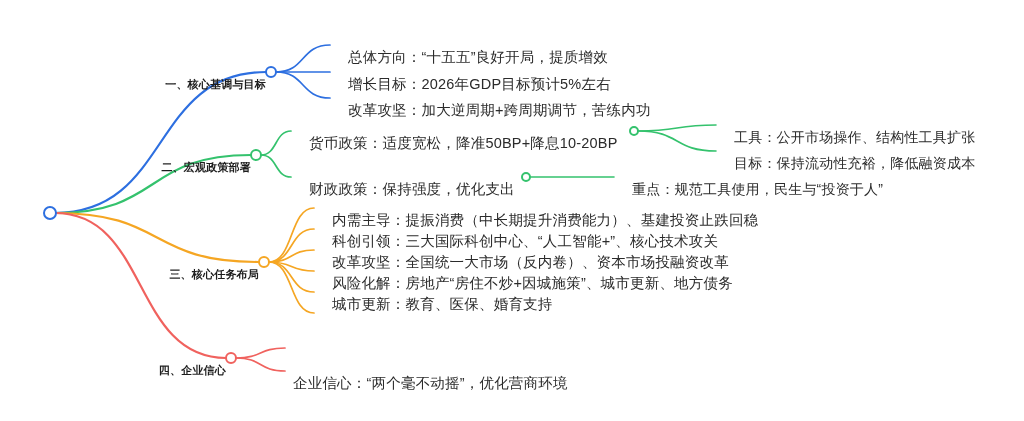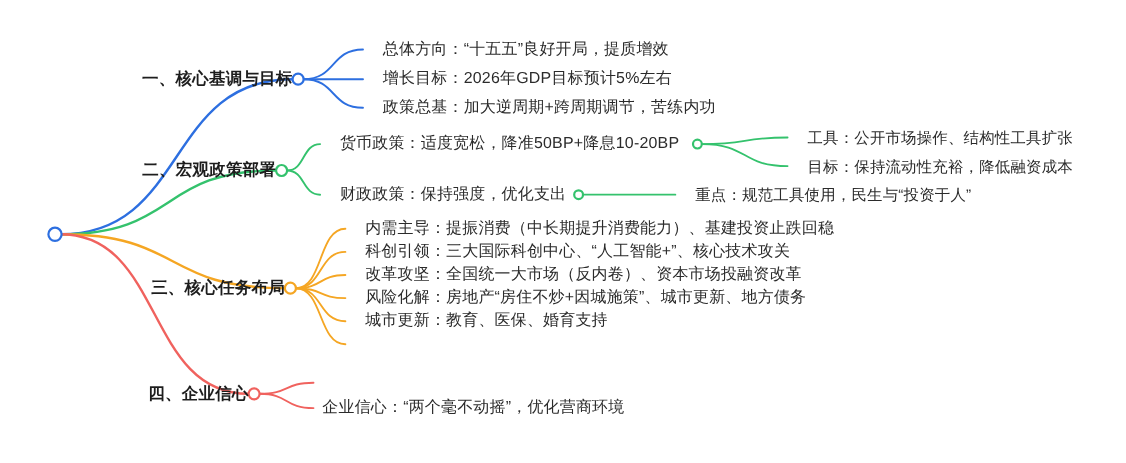--- a/index.html
+++ b/index.html
@@ -27,24 +27,25 @@
     pointer-events: none;
   }
   .node-label {
     position: absolute;
     white-space: nowrap;
     font-size: 14.5px;
     line-height: 1;
     color: #2b2b2b;
     letter-spacing: 0.2px;
     transform: translateY(-50%);
+    margin-top: 12px;
   }
   .node-label.lvl1 {
     font-weight: bold;
-    font-size: 15px;
+    font-size: 11px;
     color: #1d1d1d;
     text-align: center;
   }
   .node-label.lvl2 {
     font-size: 14.5px;
     color: #2b2b2b;
   }
   .node-label.lvl3 {
     font-size: 14px;
     color: #2b2b2b;
@@ -88,21 +89,21 @@
       <circle cx="50" cy="213" r="6" fill="#ffffff" stroke="#2d6fe0" stroke-width="2"></circle>
     </svg>
 
   <div class="node-label lvl1 right-anchor" style="left:266px; top:72px;">一、核心基调与目标</div>
   <div class="node-label lvl1 right-anchor" style="left:251px; top:155px;">二、宏观政策部署</div>
   <div class="node-label lvl1 right-anchor" style="left:259px; top:262px;">三、核心任务布局</div>
   <div class="node-label lvl1 right-anchor" style="left:226px; top:358px;">四、企业信心</div>
 
   <div class="node-label lvl2" style="left:348px; top:45px;">总体方向：“十五五”良好开局，提质增效</div>
   <div class="node-label lvl2" style="left:348px; top:72px;">增长目标：2026年GDP目标预计5%左右</div>
-  <div class="node-label lvl2" style="left:348px; top:98px;">政策总基：加大逆周期+跨周期调节，苦练内功</div>
+  <div class="node-label lvl2" style="left:348px; top:98px;">改革攻坚：加大逆周期+跨周期调节，苦练内功</div>
 
   <div class="node-label lvl2" style="left:309px; top:131px;">货币政策：适度宽松，降准50BP+降息10-20BP</div>
   <div class="node-label lvl2" style="left:309px; top:177px;">财政政策：保持强度，优化支出</div>
 
   <div class="node-label lvl3" style="left:734px; top:125px;text-align:center;">工具：公开市场操作、结构性工具扩张</div>
   <div class="node-label lvl3" style="left:734px; top:151px;">目标：保持流动性充裕，降低融资成本</div>
   <div class="node-label lvl3" style="left:632px; top:177px;">重点：规范工具使用，民生与“投资于人”</div>
 
   <div class="node-label lvl2" style="left:332px; top:208px;">内需主导：提振消费（中长期提升消费能力）、基建投资止跌回稳</div>
   <div class="node-label lvl2" style="left:332px; top:250px;">改革攻坚：全国统一大市场（反内卷）、资本市场投融资改革</div>

